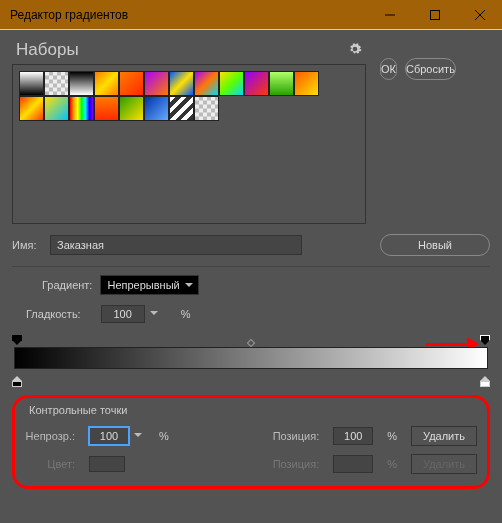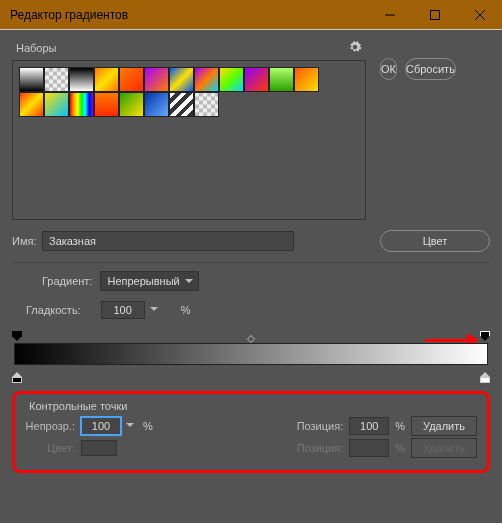--- a/index.html
+++ b/index.html
@@ -8,37 +8,37 @@
 .titlebar { background: #a16207; height: 30px; display: flex; align-items: center; padding-left: 10px; border-bottom: 1px solid #ccc; }
 .titlebar .title { flex: 1; font-size: 12px; color: #000; }
 .titlebar .wbtn { width: 45px; height: 30px; display: flex; align-items: center; justify-content: center; color: #000; }
 .titlebar .wbtn svg { width: 10px; height: 10px; }
 
 .content { padding: 10px 12px; color: #ccc; font-size: 11px; position: relative; }
 
 .top-row { display: flex; gap: 14px; }
 .presets-panel { flex: 1; }
 .presets-header { display: flex; align-items: center; justify-content: space-between; padding: 0 4px 4px 4px; }
-.presets-label { font-size: 11px; }
+.presets-label { font-size: 17px; }
 .gear { color: #ccc; }
 .presets-box { border: 1px solid #333; background: #535353; height: 160px; padding: 6px; }
 .swatch-row { display: flex; gap: 0px; }
 .swatch { width: 25px; height: 25px; border: 1px solid #222; }
 .side-buttons { width: 110px; display: flex; flex-direction: row; gap: 8px; padding-top: 18px; }
 .btn { background: #535353; border: 1px solid #888; border-radius: 12px; height: 22px; display: flex; align-items: center; justify-content: center; color: #ddd; font-size: 11px; cursor: pointer; }
 
-.name-row { display: flex; align-items: center; margin-top: 10px; }
+.name-row { display: flex; align-items: center; gap: 8px; margin-top: 10px; }
 .name-row .lbl { width: 30px; }
 .name-input { flex: 1; max-width: 252px; height: 20px; background: #454545; border: 1px solid #333; color: #ddd; padding: 0 6px; font-size: 11px; }
 .new-btn { width: 110px; margin-left: auto; }
 
 .sep { border: none; border-top: 1px solid #444; margin: 10px 0 8px 0; }
 
 .grad-type-row { display: flex; align-items: center; gap: 8px; padding-left: 30px; }
-.select { background: #404040; border: 1px solid #333; height: 20px; padding: 0 18px 0 6px; color: #ddd; font-size: 11px; position: relative; display: inline-flex; align-items: center; }
+.select { background: #000000; border: 1px solid #333; height: 20px; padding: 0 18px 0 6px; color: #ddd; font-size: 11px; position: relative; display: inline-flex; align-items: center; }
 .select::after { content: ""; position: absolute; right: 5px; top: 7px; border: 4px solid transparent; border-top-color: #bbb; }
 
 .smooth-row { display: flex; align-items: center; gap: 20px; padding-left: 14px; margin-top: 10px; }
 .num-input { width: 44px; height: 18px; background: #454545; border: 1px solid #333; color: #ddd; text-align: center; font-size: 11px; }
 .num-wrap { position: relative; display: inline-flex; align-items: center; }
 .num-wrap::after { content: ""; position: absolute; right: -13px; top: 6px; border: 4px solid transparent; border-top-color: #bbb; }
 
 .grad-area { margin: 14px 2px 0 2px; position: relative; }
 .opacity-track { height: 10px; position: relative; }
 .stop-top { position: absolute; top: -2px; width: 10px; height: 10px; }
@@ -50,23 +50,23 @@
 .color-track { height: 12px; position: relative; }
 .stop-bot { position: absolute; bottom: -2px; width: 10px; height: 12px; }
 .stop-bot .tri { width: 0; height: 0; border: 5px solid transparent; border-bottom-color: #ccc; }
 .stop-bot .cap { width: 10px; height: 6px; background: #000; border: 1px solid #ccc; box-sizing: border-box; }
 .stop-bot.white .cap { background: #fff; }
 
 .arrow { position: absolute; right: 2px; top: 0px; display:flex; align-items:center; }
 .arrow-line { width: 42px; height: 3px; background: #ff0000; }
 .arrow-head { width: 0; height: 0; border: 7px solid transparent; border-left: 12px solid #ff0000; }
 
-.ctrl-panel { border: 3px solid #ff0000; border-radius: 8px; margin-top: 14px; padding: 8px 10px 12px 10px; position: relative; }
+.ctrl-panel { border: 3px solid #ff0000; border-radius: 16px; margin-top: 14px; padding: 8px 10px 12px 10px; position: relative; }
 .ctrl-title { position: relative; top: -2px; left: 4px; font-size: 11px; color: #ccc; }
-.ctrl-row { display: flex; align-items: center; gap: 6px; margin-top: 2px; }
+.ctrl-row { display: flex; align-items: center; gap: 14px; margin-top: 8px; }
 .ctrl-row .lbl { color: #bbb; }
 .ctrl-row .lbl.dim { color: #777; text-align: right; }
 .mini-input { width: 40px; height: 18px; background: #454545; border: 1px solid #333; color: #ddd; text-align: center; font-size: 11px; }
 .mini-input.active { border: 1px solid #4aa3ff; box-shadow: 0 0 0 1px #4aa3ff; }
 .mini-input.dim { color: #777; }
 .swatch-input { width: 36px; height: 16px; background: #454545; border: 1px solid #333; }
 .del-btn { background: #535353; border: 1px solid #333; color: #ddd; height: 20px; padding: 0 10px; font-size: 11px; margin-left: auto; width: 66px; text-align:center; line-height:18px; }
 .del-btn.dim { color: #666; }
 .spacer { flex: 1; }
 .lead1 { width: 50px; text-align: right; }
@@ -133,21 +133,21 @@
     </div>
     <div class="side-buttons">
       <div class="btn">ОК</div>
       <div class="btn">Сбросить</div>
     </div>
   </div>
 
   <div class="name-row">
     <span class="lbl">Имя:</span>
     <input class="name-input" value="Заказная" style="">
-    <div class="btn new-btn">Цвет</div>
+    <div class="btn new-btn">Новый</div>
   </div>
 
   <hr class="sep">
 
   <div class="grad-type-row">
     <span>Градиент:</span>
     <div class="select">
         <span>Непрерывный</span>
       </div>
   </div>

